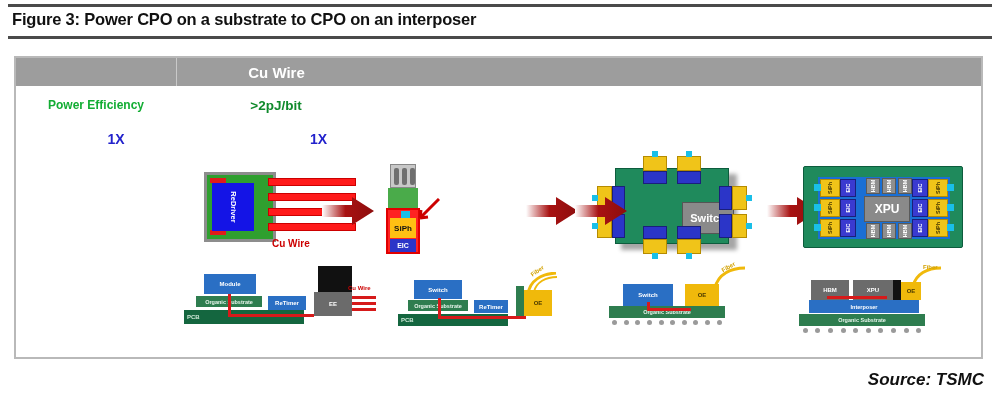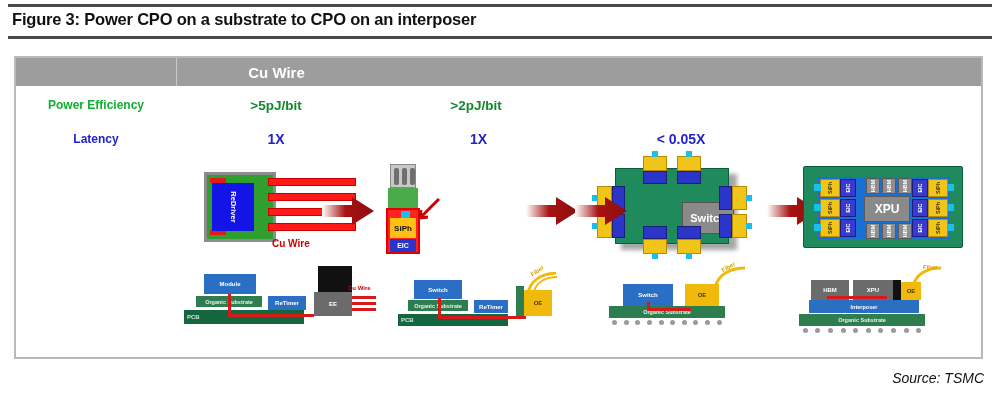--- a/index.html
+++ b/index.html
@@ -162,50 +162,47 @@
   .p-gray{position:absolute;background:#6b6b6b;color:#fff;font-size:6px;font-weight:bold;display:flex;align-items:center;justify-content:center;box-sizing:border-box;}
   .p-yellow{position:absolute;background:#f0b90b;color:#4a3a00;font-size:6px;font-weight:bold;display:flex;align-items:center;justify-content:center;box-sizing:border-box;}
   .p-black{position:absolute;background:#111;}
   .p-red{position:absolute;background:#d61a1a;}
   .p-balls{position:absolute;display:flex;justify-content:space-around;align-items:center;}
   .p-balls i{width:5px;height:5px;background:#9a9a9a;border-radius:50%;display:block;}
 
   
   .src{
     position:absolute;right:16px;top:370px;
-    font-style:italic;font-weight:normal;font-size:14px;color:#111;
+    font-style:italic;font-weight:bold;font-size:17px;color:#111;
   }
 </style>
 </head>
 <body>
 
 <div class="caption-rule-top"></div>
 <div class="caption">Figure 3: Power CPO on a substrate to CPO on an interposer</div>
 <div class="caption-rule-bot"></div>
 
 <div class="table-frame">
 
   <div class="hdr-row">
     <div class="hdr-cell c0"></div>
     <div class="hdr-cell c1">
       <span>Cu Wire</span>
     </div>
   </div>
 
   <div class="metric-row r1">
     <div class="metric-cell c0 label-green">Power Efficiency</div>
-    <div class="metric-cell c3 val-green">&gt;5pJ/bit</div>
     <div class="metric-cell c4 val-green">&gt;2pJ/bit</div>
   </div>
 
   <div class="metric-row r2">
-    <div class="metric-cell c0 label-blue">Latency</div>
     <div class="metric-cell c1 val-blue">1X</div>
     <div class="metric-cell c2 val-blue">1X</div>
-    <div class="metric-cell c4 val-blue">&lt; 0.05X</div>
   </div>
 
   <div class="illus-band">
 
     <div class="illus-cell ic0">
       <div class="cu-chip">
         <div class="cu-chip-green"></div>
         <div class="cu-chip-red" style="left:6px;top:6px;width:16px;height:5px;"></div>
         <div class="cu-chip-red" style="left:6px;top:58px;width:16px;height:5px;"></div>
         <div class="cu-chip-blue">

